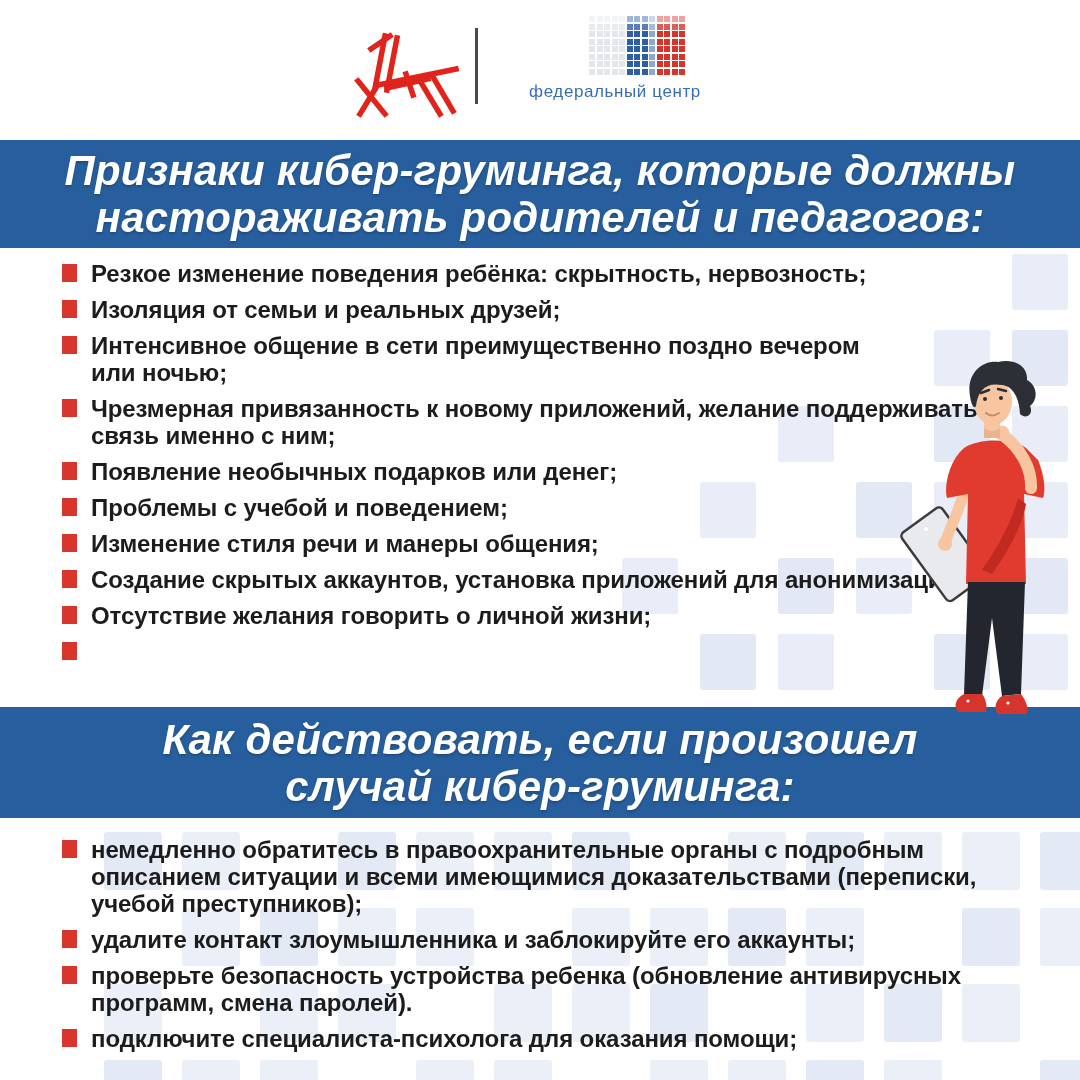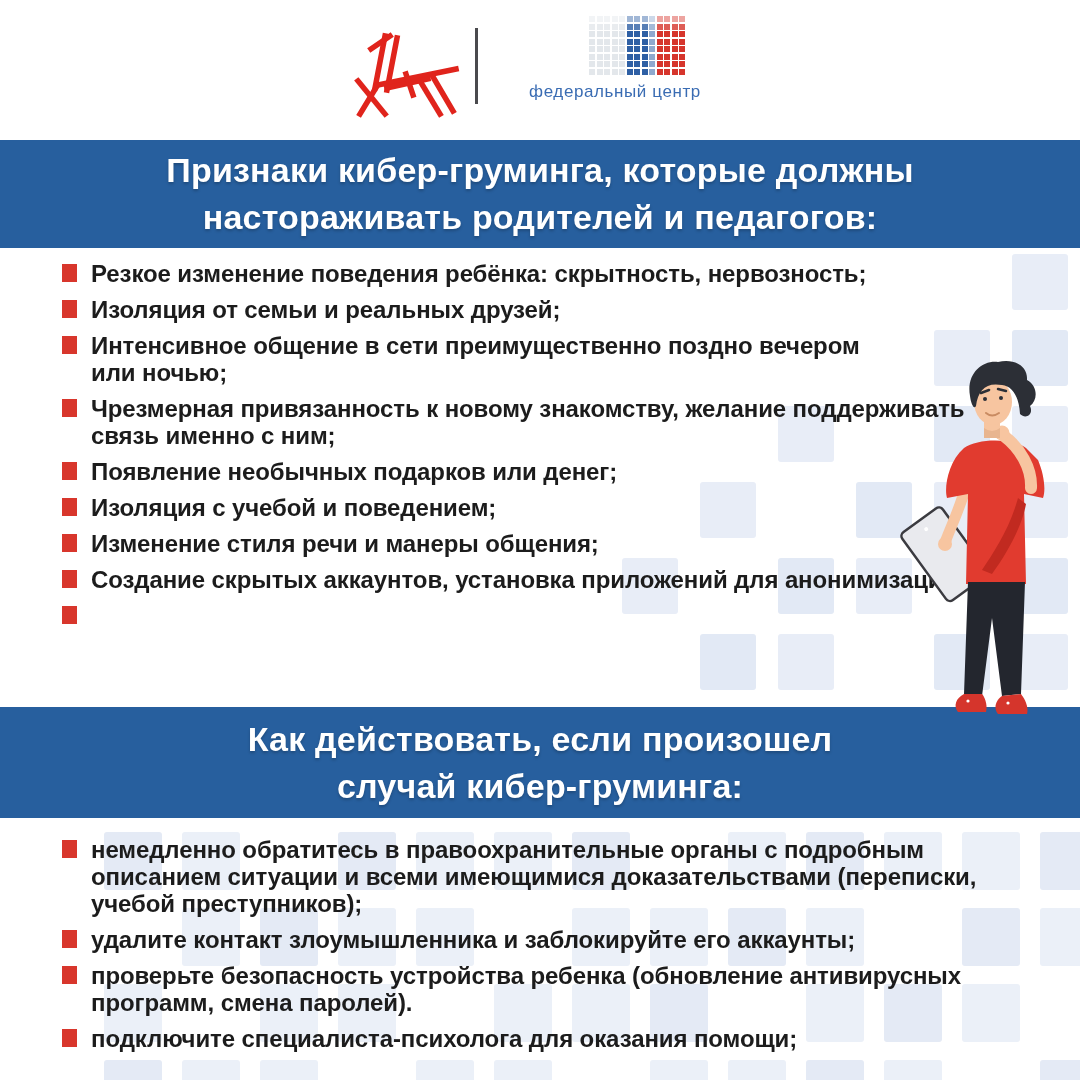--- a/index.html
+++ b/index.html
@@ -19,22 +19,22 @@
   .flag-grid{display:grid;grid-template-columns:repeat(13,6px);grid-auto-rows:6px;gap:1.5px;width:96px;margin:0 0 7px 86px;}
   .flag-grid i{display:block;width:6px;height:6px;}
   .brand-name{font-size:29px;font-weight:bold;color:var(--red);letter-spacing:0.5px;white-space:nowrap;}
   .brand-sub{font-size:17px;color:#3A6CB3;letter-spacing:0.6px;margin-top:3px;white-space:nowrap;}
 
   
   .banner{position:absolute;left:0;width:100%;background:var(--blue);color:#fff;
     display:flex;align-items:center;justify-content:center;z-index:2;}
   .banner1{top:140px;height:108px;}
   .banner2{top:707px;height:111px;}
-  .banner-title{margin:0;font-size:34px;font-weight:bold;text-align:center;line-height:47px;
-    white-space:pre-line;letter-spacing:0.2px;text-shadow:0 2px 3px rgba(0,0,0,0.22);}
+  .banner-title{margin:0;font-size:42px;font-weight:bold;text-align:center;line-height:47px;
+    white-space:pre-line;letter-spacing:0.2px;text-shadow:0 2px 3px rgba(0,0,0,0.22);font-style:italic;}
 
   
   .list{position:absolute;left:62px;margin:0;padding:0;list-style:none;z-index:3;}
   .list1{top:260px;width:945px;}
   .list2{top:836px;width:985px;}
   .item{display:flex;align-items:flex-start;margin:0 0 9px 0;}
   .bullet{flex:0 0 15px;width:15px;height:18px;background:var(--red);margin:4px 14px 0 0;}
   .txt{font-size:24px;font-weight:bold;line-height:27px;color:var(--text);
     white-space:pre-line;letter-spacing:-0.1px;}
 
@@ -249,44 +249,48 @@
       </li>
 
       <li class="item">
         <span class="bullet"></span>
         <span class="txt">Интенсивное общение в сети преимущественно поздно вечером
 или ночью;</span>
       </li>
 
       <li class="item">
         <span class="bullet"></span>
-        <span class="txt">Чрезмерная привязанность к новому знакомству, желание поддерживать
+        <span class="txt">Чрезмерная привязанность к новому приложений, желание поддерживать
 связь именно с ним;</span>
       </li>
 
       <li class="item">
         <span class="bullet"></span>
         <span class="txt">Появление необычных подарков или денег;</span>
       </li>
 
       <li class="item">
         <span class="bullet"></span>
-        <span class="txt">Изоляция с учебой и поведением;</span>
+        <span class="txt">Проблемы с учебой и поведением;</span>
       </li>
 
       <li class="item">
         <span class="bullet"></span>
         <span class="txt">Изменение стиля речи и манеры общения;</span>
       </li>
 
       <li class="item">
         <span class="bullet"></span>
         <span class="txt">Создание скрытых аккаунтов, установка приложений для анонимизации;</span>
       </li>
 
+      <li class="item">
+        <span class="bullet"></span>
+        <span class="txt">Отсутствие желания говорить о личной жизни;</span>
+      </li>
 
       <li class="item">
         <span class="bullet"></span>
       </li>
     </ul>
 
   <section class="banner banner2">
     <h2 class="banner-title">Как действовать, если произошел
 случай кибер-груминга:</h2>
   </section>

